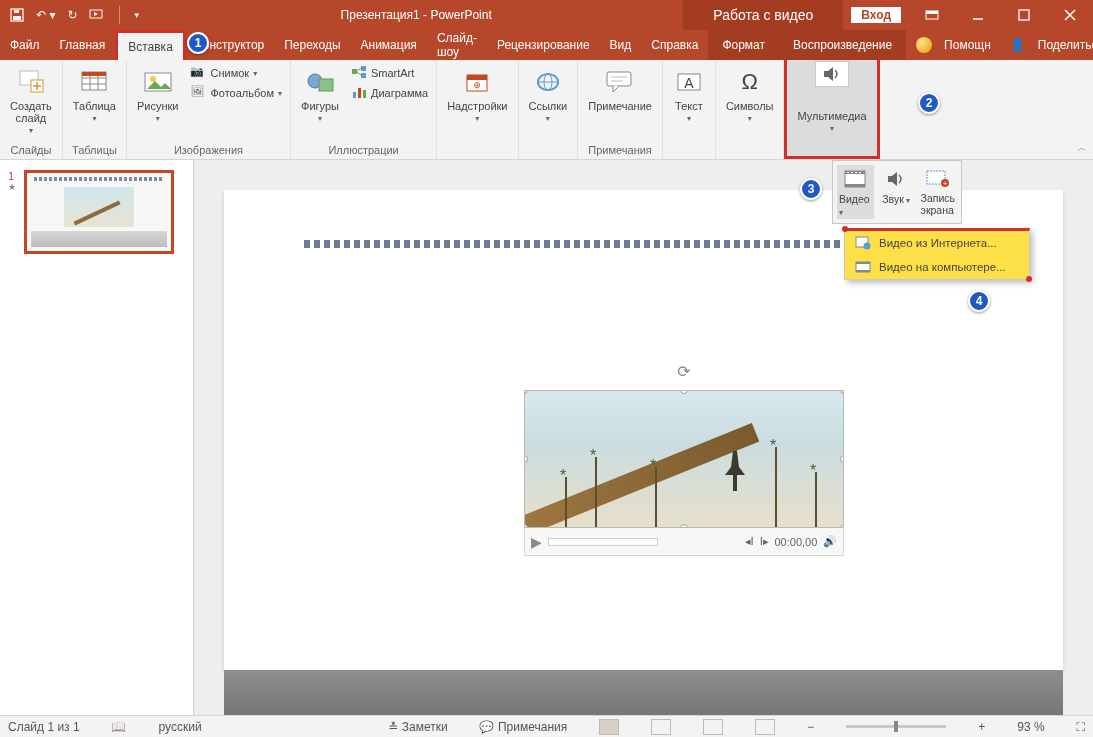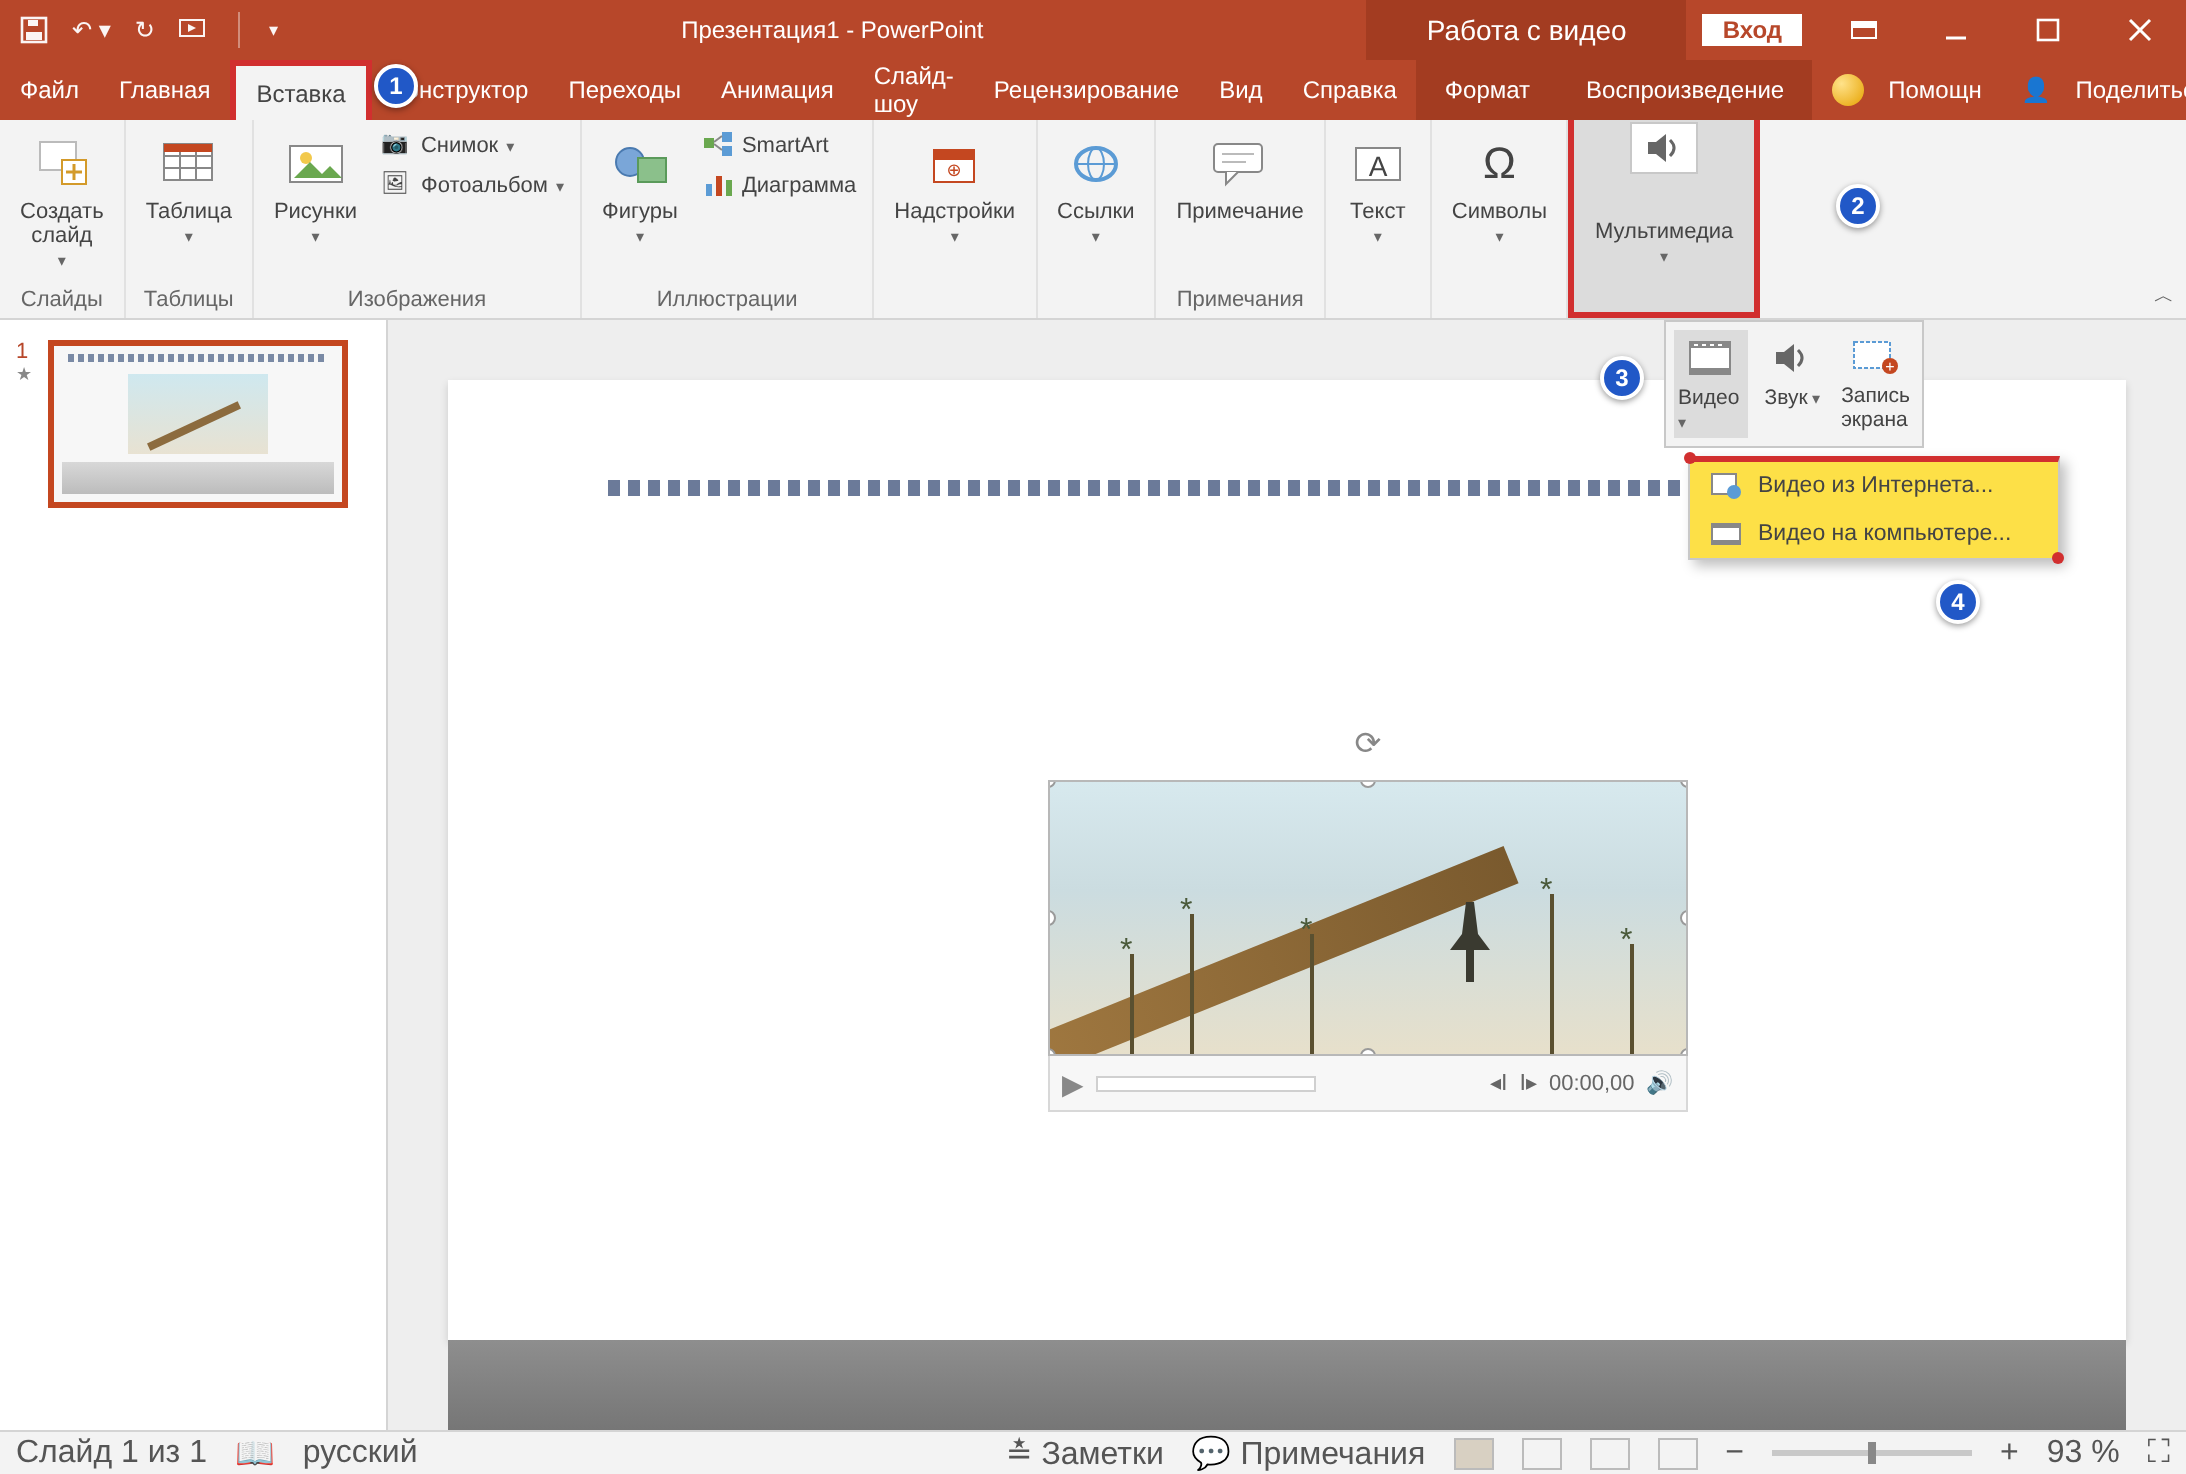--- a/index.html
+++ b/index.html
@@ -81,21 +81,21 @@
 .person { position:absolute; left:200px; top:60px; width:20px; height:40px; background:#3a3a30; clip-path:polygon(40% 0,60% 0,70% 40%,100% 60%,60% 60%,60% 100%,40% 100%,40% 60%,0 60%,30% 40%); }
 .handle { position:absolute; width:8px; height:8px; background:#fff; border:1px solid #9a9a9a; border-radius:50%; }
 .h-tl{left:-5px;top:-5px}.h-tm{left:calc(50% - 4px);top:-5px}.h-tr{right:-5px;top:-5px}
 .h-ml{left:-5px;top:calc(50% - 4px)}.h-mr{right:-5px;top:calc(50% - 4px)}
 .h-bl{left:-5px;bottom:-5px}.h-bm{left:calc(50% - 4px);bottom:-5px}.h-br{right:-5px;bottom:-5px}
 .vplayer { width:320px; height:28px; background:#f7f7f7; border:1px solid #d8d8d8; border-top:none; display:flex; align-items:center; gap:6px; padding:0 6px; font-size:11px; color:#666; }
 .vplayer .track { flex:0 0 110px; height:8px; background:#fff; border:1px solid #d0d0d0; }
 .vplayer .pfill { flex:1; }
 
 
-.status { position:absolute; bottom:0; left:0; right:0; height:22px; background:#f3f3f3; border-top:1px solid #d4d4d4; display:flex; align-items:center; font-size:16px; color:#555; padding:1px 8px; gap:14px; }
+.status { position:absolute; bottom:0; left:0; right:0; height:22px; background:#f3f3f3; border-top:1px solid #d4d4d4; display:flex; align-items:center; font-size:12px; color:#555; padding:1px 8px; gap:32px; }
 .status .fill { flex:1; }
 .status .vbtn { width:20px; height:16px; border:1px solid #bbb; cursor:pointer; }
 .status .vbtn.active { background:#d8d0c2; }
 .status .slider { width:100px; height:3px; background:#c8c8c8; position:relative; }
 .status .slider .sthumb { position:absolute; left:48px; top:-4px; width:4px; height:11px; background:#888; }
 
 svg { display:block; }
 </style>
 </head>
 <body>

